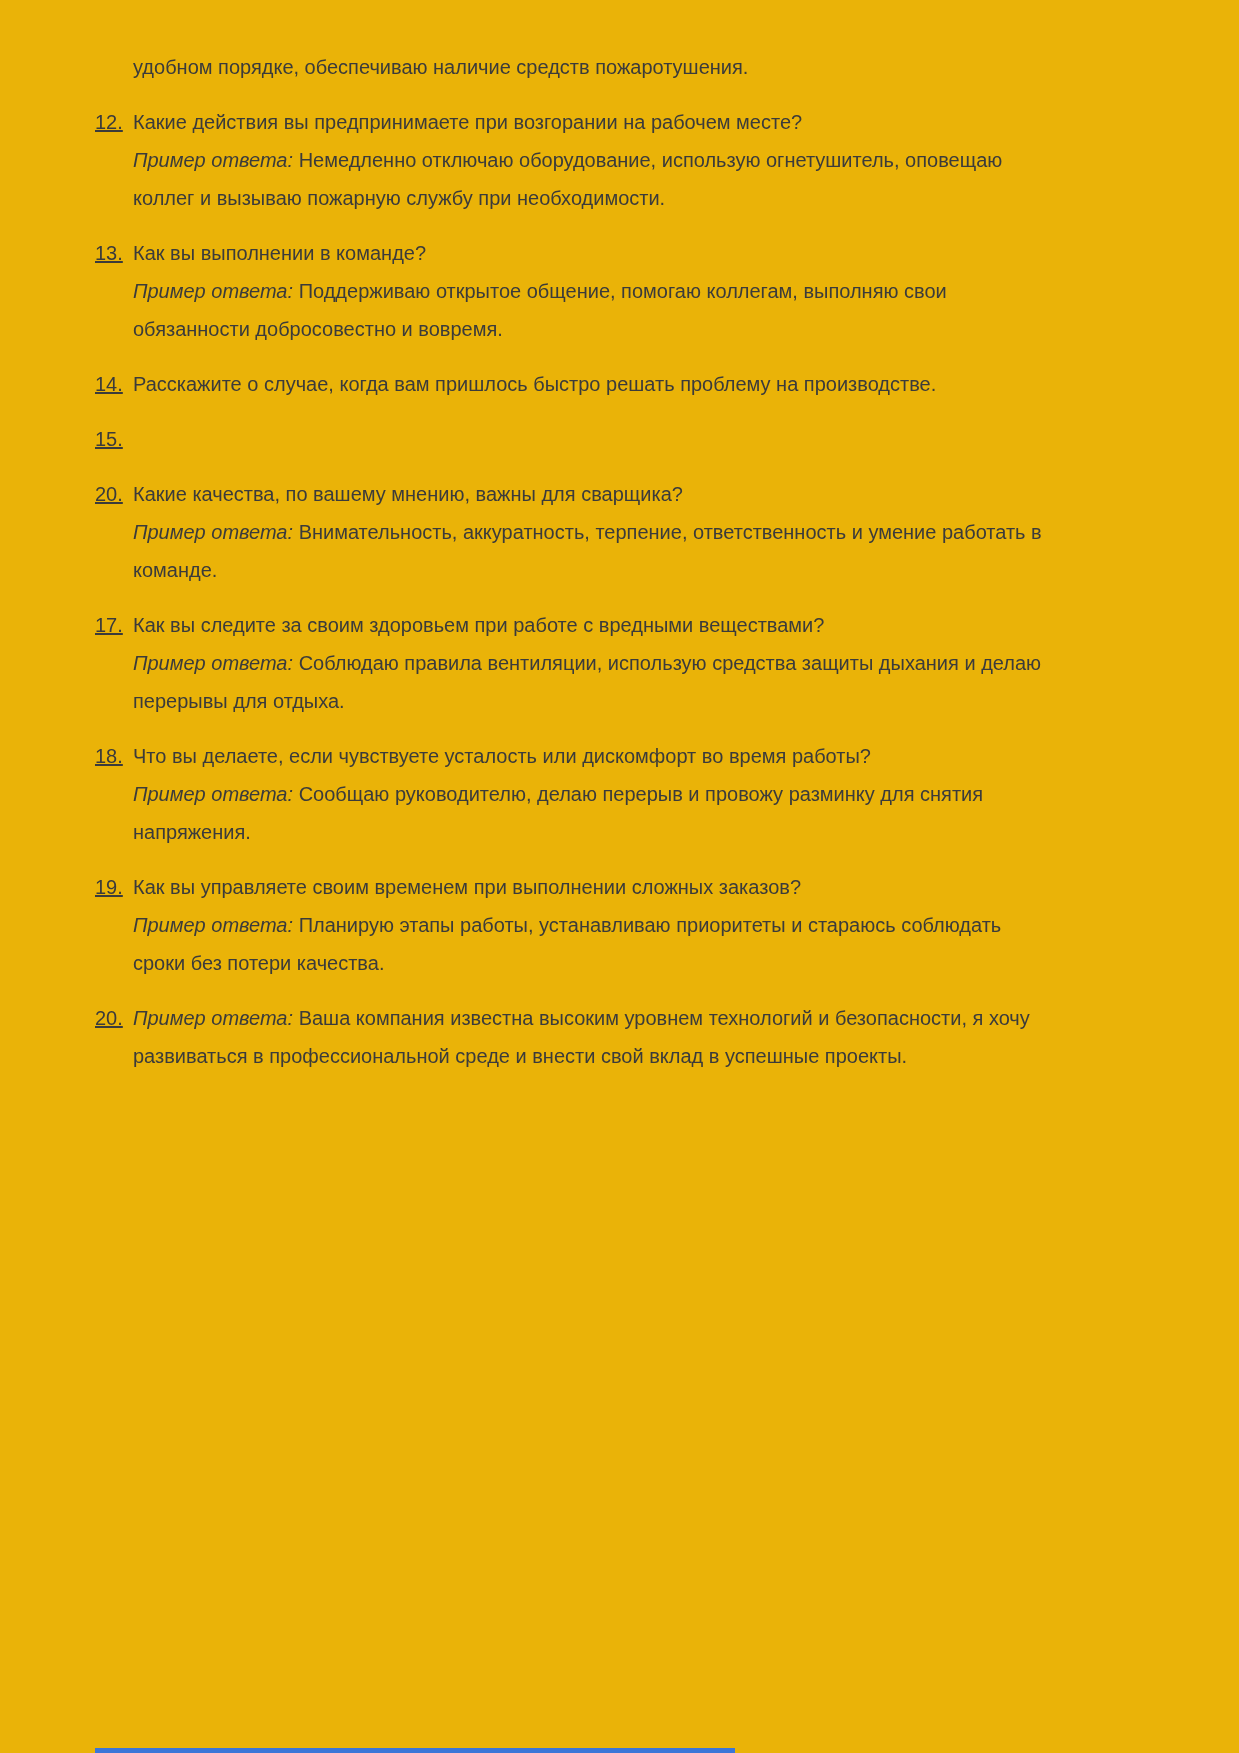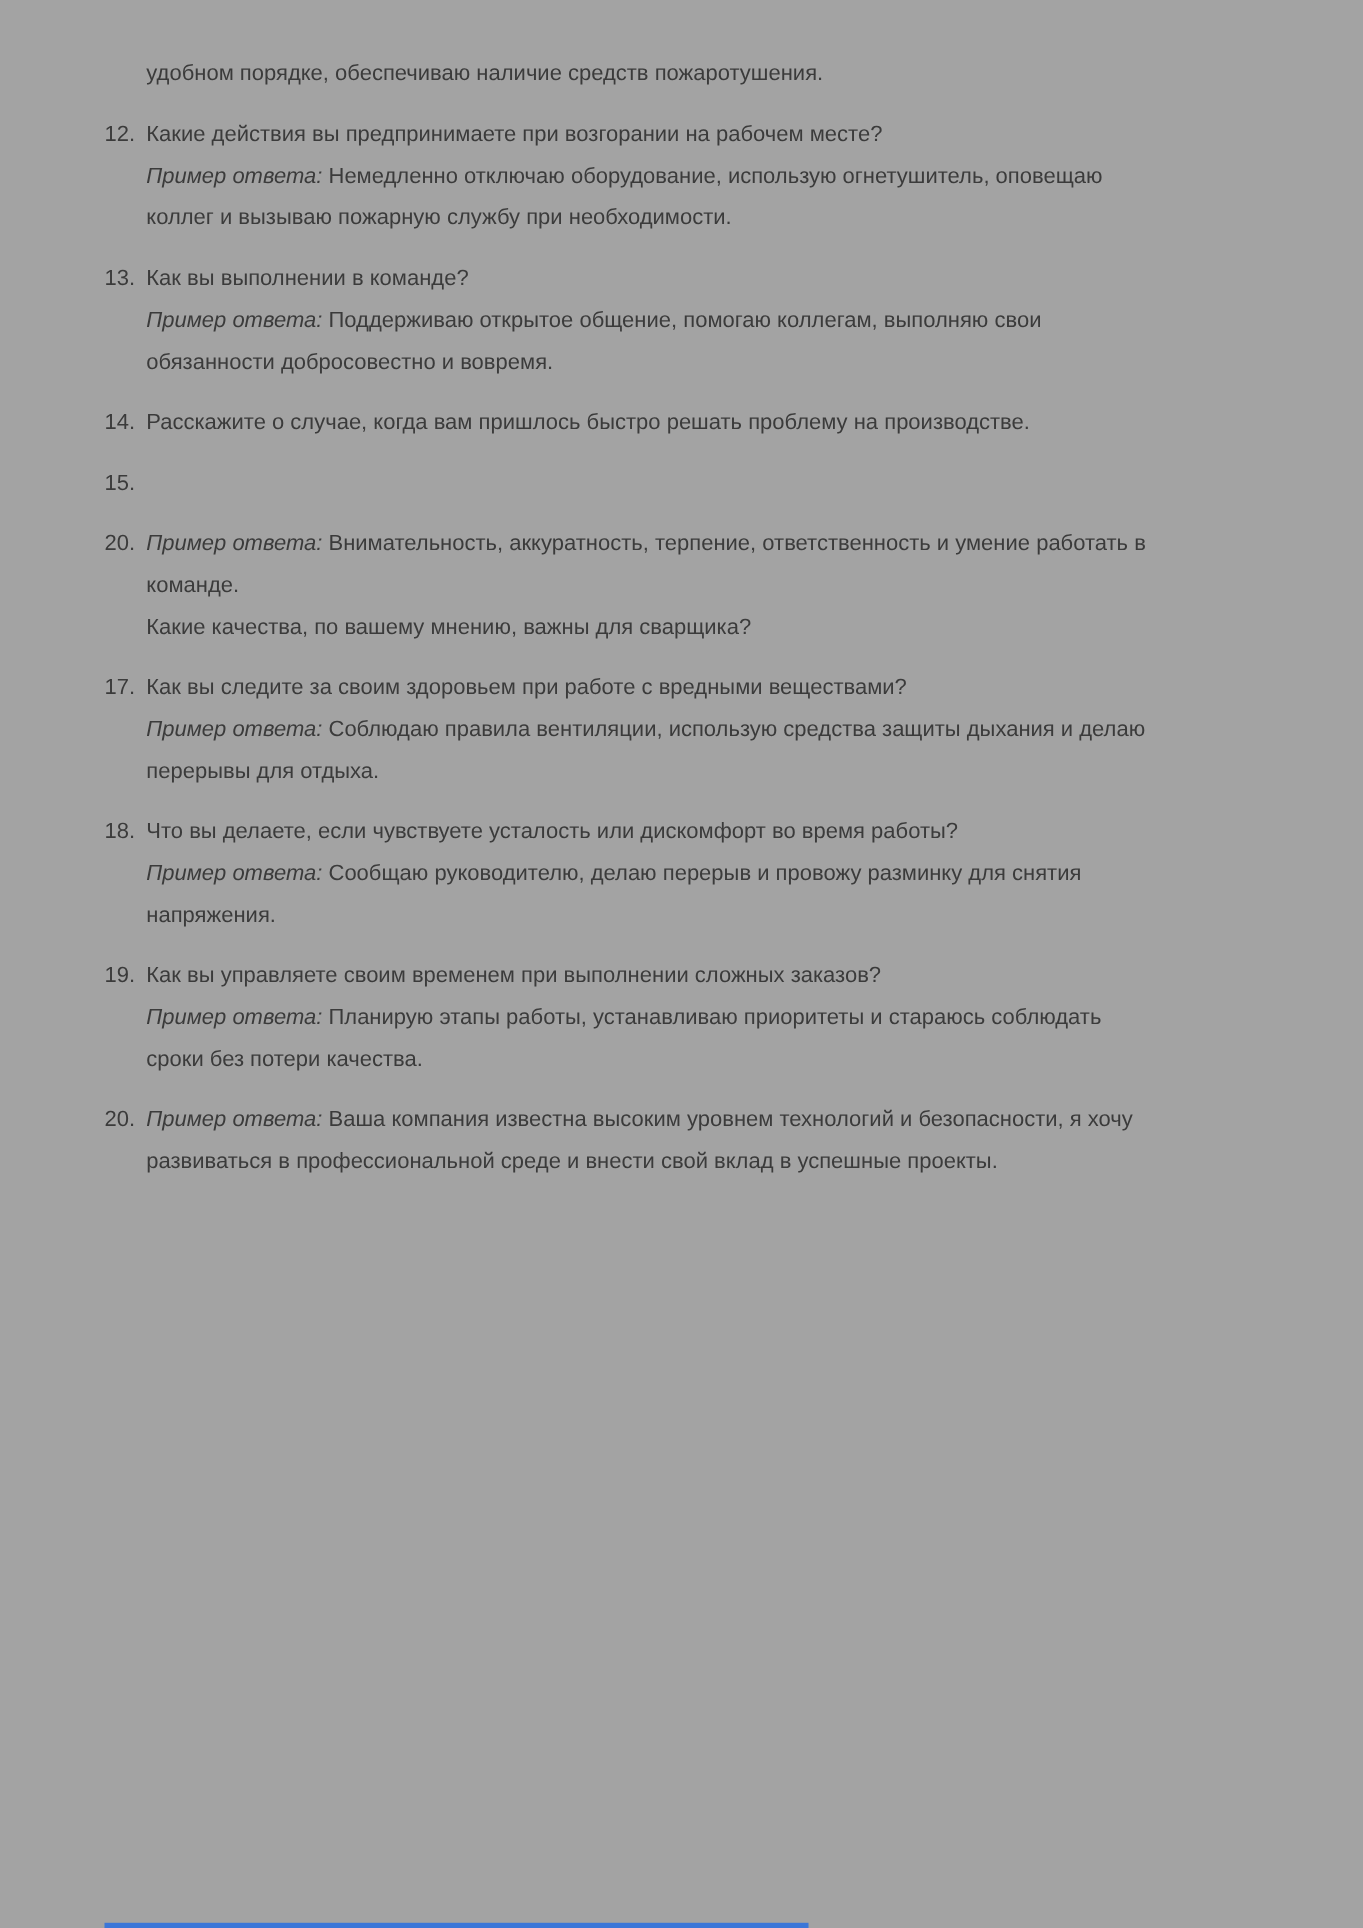--- a/index.html
+++ b/index.html
@@ -4,40 +4,41 @@
 <style>
   html, body {
     margin: 0;
     padding: 0;
     background: #ffffff;
   }
   .page {
     position: relative;
     width: 1239px;
     height: 1753px;
-    background: #a3a3a3;
+    background: #eab308;
     font-family: "Liberation Sans", "DejaVu Sans", sans-serif;
     color: #3b3b3b;
     font-size: 20px;
     line-height: 38px;
     box-sizing: border-box;
     padding: 48px 190px 0 95px;
     overflow: hidden;
   }
   .intro-line {
     padding-left: 38px;
     margin-bottom: 17px;
   }
   .qa-item {
     display: flex;
     margin-bottom: 17px;
   }
   .qa-num {
     width: 38px;
     flex-shrink: 0;
+    text-decoration: underline;
   }
   .qa-body {
     flex: 1;
   }
   .answer-label {
     font-style: italic;
   }
   .footer-rule {
     position: absolute;
     left: 95px;
@@ -79,22 +80,22 @@
 
   <div class="qa-item">
     <div class="qa-num">15.</div>
     <div class="qa-body">
     </div>
   </div>
 
   <div class="qa-item">
     <div class="qa-num">20.</div>
     <div class="qa-body">
+      <div>Какие качества, по вашему мнению, важны для сварщика?</div>
       <div><span class="answer-label">Пример ответа:</span> <span>Внимательность, аккуратность, терпение, ответственность и умение работать в команде.</span></div>
-      <div>Какие качества, по вашему мнению, важны для сварщика?</div>
     </div>
   </div>
 
   <div class="qa-item">
     <div class="qa-num">17.</div>
     <div class="qa-body">
       <div>Как вы следите за своим здоровьем при работе с вредными веществами?</div>
       <div><span class="answer-label">Пример ответа:</span> <span>Соблюдаю правила вентиляции, использую средства защиты дыхания и делаю перерывы для отдыха.</span></div>
     </div>
   </div>

